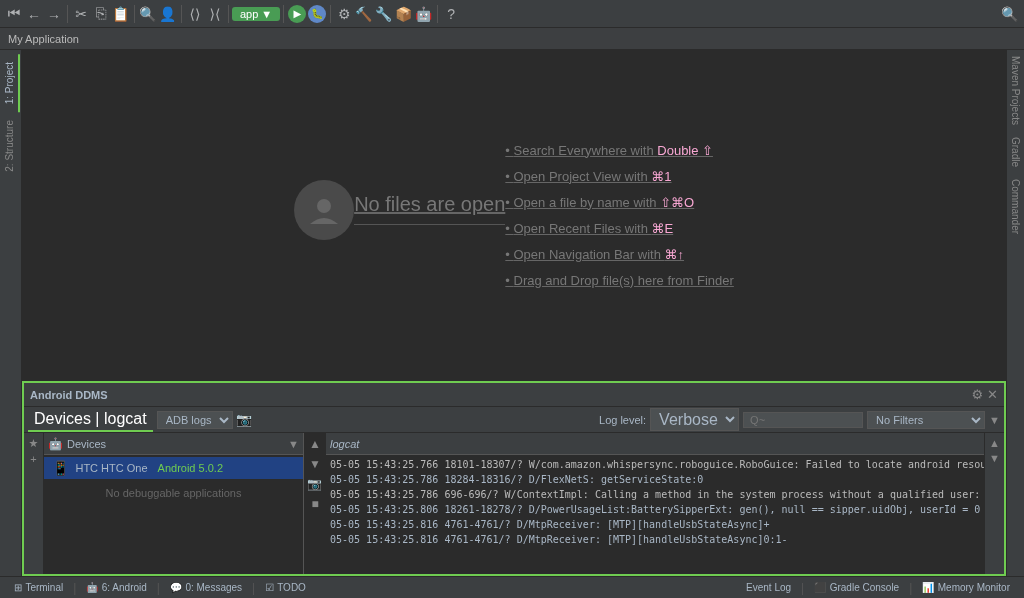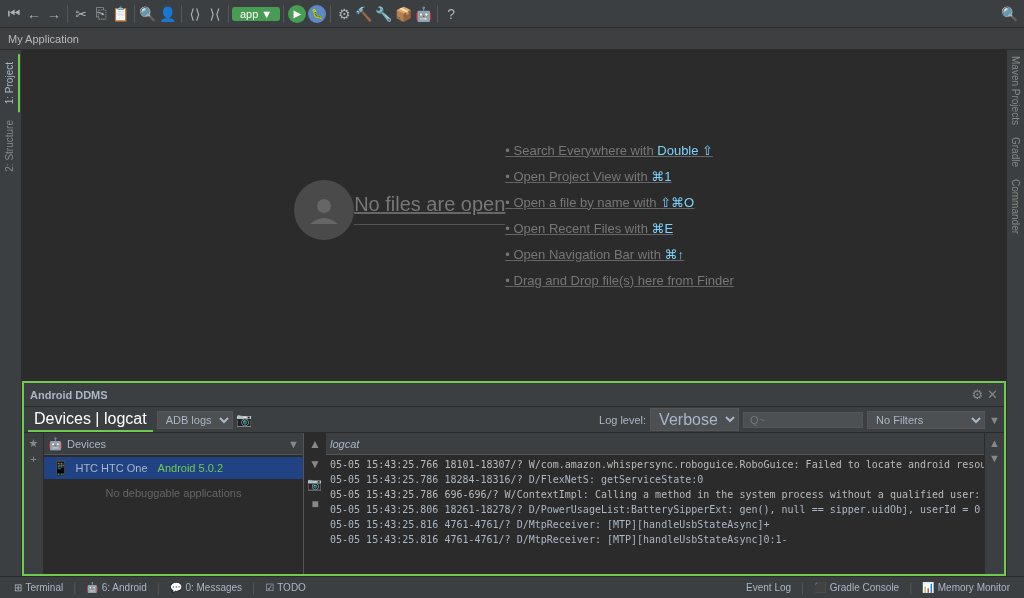--- a/index.html
+++ b/index.html
@@ -155,21 +155,21 @@
     .no-files-hints {
       list-style: none;
       color: #777;
       font-size: 13px;
       line-height: 2;
     }
     .no-files-hints li::before {
       content: "• ";
     }
     .hint-key {
-      color: #7dd3fc;
+      color: #f9a8d4;
     }
 
     
     .right-sidebar {
       width: 18px;
       background: #3c3f41;
       display: flex;
       flex-direction: column;
       align-items: center;
       border-left: 1px solid #2b2b2b;

